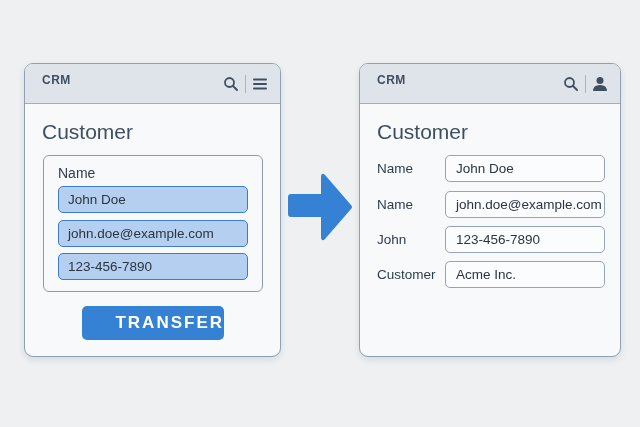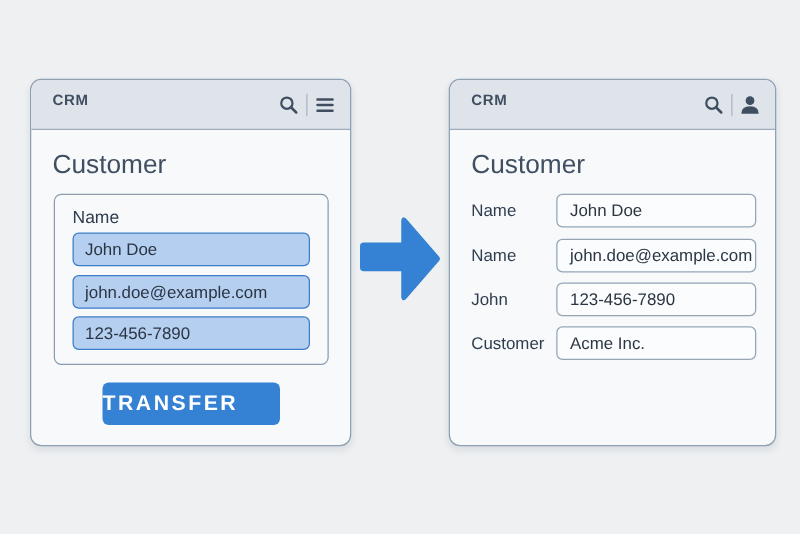--- a/index.html
+++ b/index.html
@@ -33,21 +33,21 @@
   }
   .group-label { position:absolute; left:14px; top:9px; font-size:14px; color:#2f3d4d; }
   .filled {
     position:absolute; left:14px; width:190px; height:27px; box-sizing:border-box;
     background:#b4cff0; border:1.5px solid #3d7cc9; border-radius:5px;
     font-size:13.5px; color:#2b3542; padding:5px 0 0 9px;
   }
   .transfer-btn {
     position:absolute; left:57px; top:242px; width:142px; height:34px;
     background:#3581d4; border-radius:5px; color:#fff; font-weight:bold; font-size:17px;
-    letter-spacing:2px; text-align:left; line-height:34px;
+    letter-spacing:2px; text-align:right; line-height:34px;
   }
   .row { position:absolute; left:17px; height:28px; width:230px; }
   .row .lbl { position:absolute; left:0; top:6px; font-size:13.5px; color:#2f3d4d; }
   .row .inp {
     position:absolute; left:68px; top:0; width:160px; height:27px; box-sizing:border-box;
     border:1.5px solid #95a5b6; border-radius:5px; background:#fbfcfd;
     font-size:13.5px; color:#2b3542; padding:5px 0 0 10px; white-space:nowrap; overflow:hidden;
   }
   .arrow { position:absolute; left:288px; top:172px; }
 </style>

